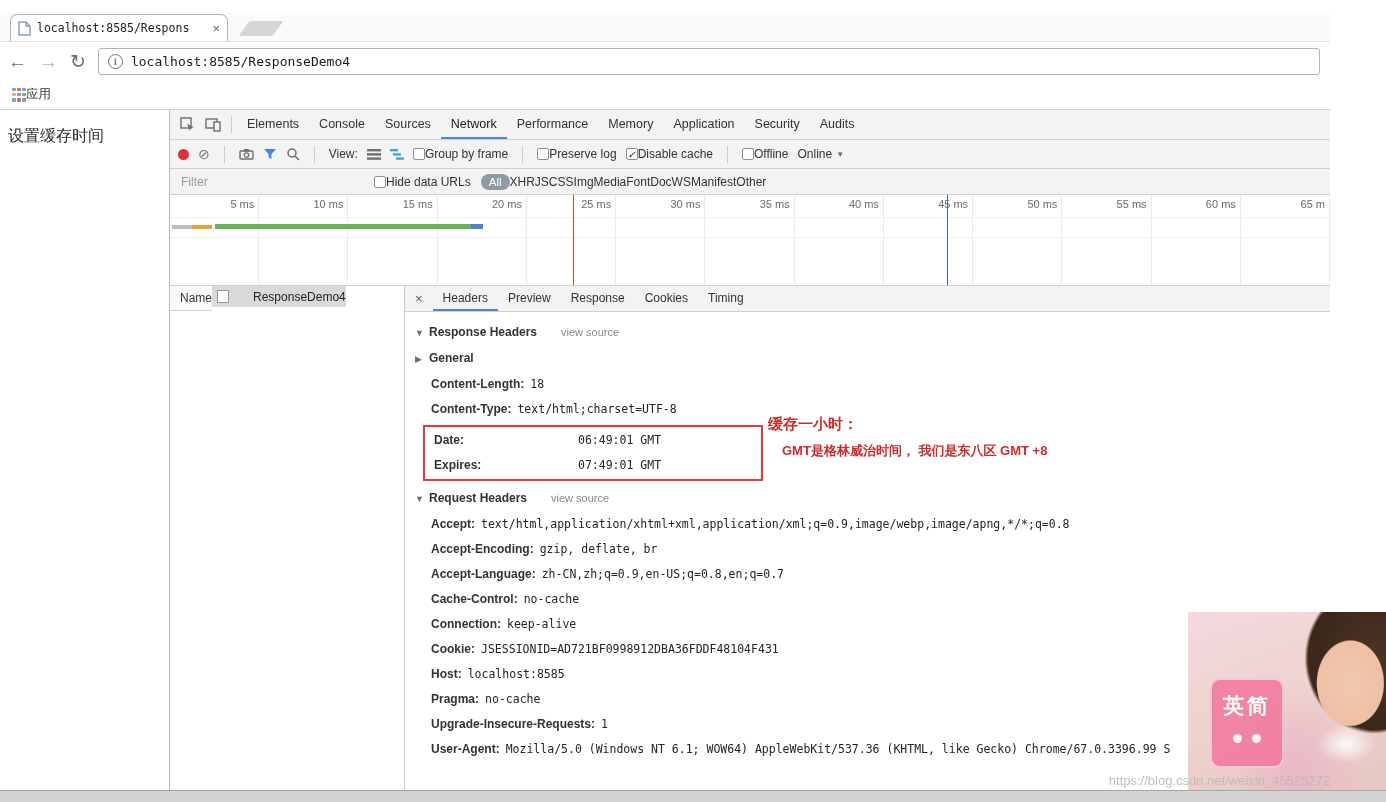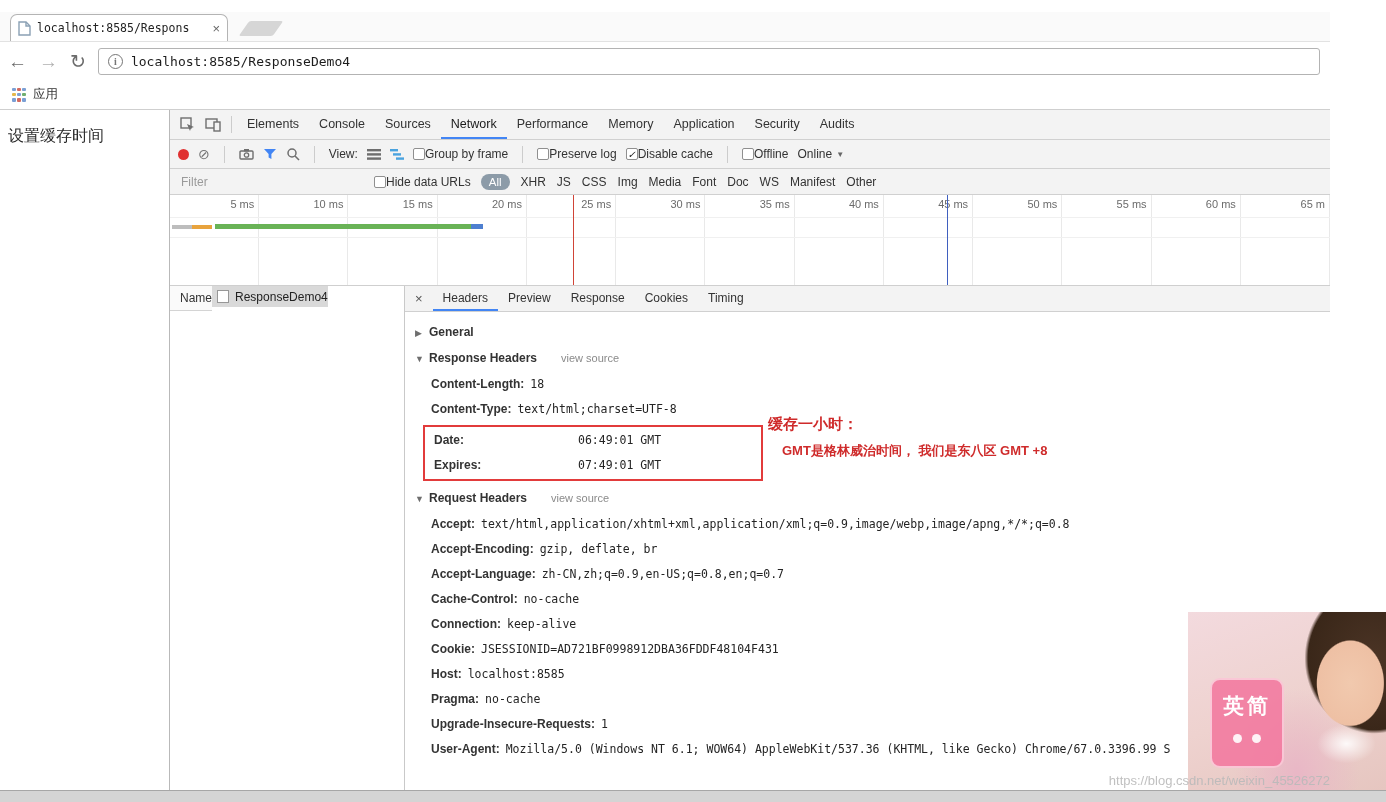--- a/index.html
+++ b/index.html
@@ -19,21 +19,21 @@
 
   .addressbar { height:38px; display:flex; align-items:center; padding:0 10px 0 8px; gap:12px; background:#fff; }
   .nav-glyph { font-size:19px; color:#6b6b6b; line-height:1; }
   .nav-glyph.dim { color:#b0b0b0; }
   .urlbox { flex:1; height:27px; border:1px solid #b3b3b3; border-radius:3px; background:#fff;
             display:flex; align-items:center; gap:8px; padding:0 9px; }
   .info-ic { width:15px; height:15px; border:1.6px solid #757575; border-radius:50%; color:#757575;
              font:bold 10px "Liberation Serif", serif; display:flex; align-items:center; justify-content:center; }
   .url-text { font-family:"DejaVu Sans Mono", monospace; font-size:13px; color:#1c1c1c; }
 
-  .bookmarksbar { height:30px; border-bottom:1px solid #cfcfcf; display:flex; align-items:center; gap:7px; padding-left:12px; background:#fff; }
+  .bookmarksbar { height:30px; border-bottom:1px solid #cfcfcf; display:flex; align-items:center; padding-left:12px; background:#fff; }
   .appsgrid { width:14px; height:14px; display:grid; grid-template-columns:repeat(3,1fr); gap:1.5px; }
   .appsgrid i { background:#7b9fd4; border-radius:1px; }
   .appsgrid i:nth-child(2){background:#d46a5f;} .appsgrid i:nth-child(4){background:#e4b84c;}
   .appsgrid i:nth-child(6){background:#6fae6f;} .appsgrid i:nth-child(8){background:#d46a5f;}
   .bm-label { font-size:12.5px; color:#333; }
 
   
   .main { display:flex; height:692px; }
   .page-pane { width:170px; border-right:1px solid #b9b9b9; padding:16px 0 0 8px; background:#fff; }
   .page-heading { font-size:16px; color:#2a2a2a; }
@@ -52,34 +52,34 @@
   .cb-label { display:flex; align-items:center; }
   .cb { width:12px; height:12px; border:1px solid #8f8f8f; background:#fff; display:inline-flex;
         align-items:center; justify-content:center; font-size:10px; color:#222; border-radius:2px; }
   .dd-arrow { font-size:8px; color:#666; margin-left:4px; }
 
   .dt-filterbar { height:26px; background:#f3f3f3; border-bottom:1px solid #d0d0d0; display:flex; align-items:center; gap:10px; padding:0 9px; }
   .filter-input { width:185px; border:none; outline:none; background:transparent; font-size:12px; color:#333; }
   .filter-input::placeholder { color:#9a9a9a; }
   .pill { background:#8c9ba8; color:#fff; border-radius:9px; padding:2px 8px; font-size:11.5px; }
   .ftype { color:#333; }
-  .ftypes { display:flex; gap:11px; align-items:center; }
+  .ftypes { display:flex; align-items:center; }
 
   .dt-timeline { height:91px; border-bottom:1px solid #cfcfcf; position:relative; display:flex; background:#fff; }
   .tl-col { flex:1; border-right:1px solid #e9e9e9; position:relative; }
   .tl-col span { position:absolute; top:3px; right:4px; font-size:11px; color:#6b6b6b; white-space:nowrap; }
   .tl-overlay { position:absolute; inset:0; }
   .tl-hline { position:absolute; left:0; right:0; border-top:1px solid #f0f0f0; }
   .tl-bar { position:absolute; }
   .tl-vline { position:absolute; top:0; bottom:0; width:1px; }
 
   .dt-split { flex:1; min-height:0; display:flex; }
   .dt-requests { width:235px; border-right:1px solid #c9c9c9; display:flex; flex-direction:row; background:#fff; }
   .req-header { height:25px; border-bottom:1px solid #d4d4d4; background:#fafafa; display:flex; align-items:center; padding-left:10px; }
-  .req-row { height:21px; display:flex; align-items:center; gap:6px; padding-left:5px; background:#d9d9d9; color:#222; }
+  .req-row { height:21px; display:flex; align-items:center; gap:24px; padding-left:5px; background:#d9d9d9; color:#222; }
   .req-icon { width:12px; height:13px; border:1px solid #979797; background:#fff; }
 
   .dt-details { flex:1; min-width:0; display:flex; flex-direction:column; }
   .detail-tabs { height:26px; background:#f3f3f3; border-bottom:1px solid #d0d0d0; display:flex; align-items:center; }
   .det-close { padding:0 10px; color:#555; font-size:13px; }
   .det-tab { height:100%; display:flex; align-items:center; padding:0 10px; border-bottom:2px solid transparent; }
   .det-tab.active { border-bottom-color:#4285f4; }
 
   .headers-body { flex:1; overflow:hidden; position:relative; padding-top:8px; background:#fff; }
   .hrow { line-height:25px; white-space:nowrap; }
@@ -346,25 +346,25 @@
               <div class="det-tab active">Headers</div>
               <div class="det-tab">Preview</div>
               <div class="det-tab">Response</div>
               <div class="det-tab">Cookies</div>
               <div class="det-tab">Timing</div>
             </div>
 
             <div class="headers-body">
 
               <div class="hrow sec-row">
+                <span class="tri">▼</span><span class="sec-label">Response Headers</span><span class="view-source">view source</span>
+              </div>
+
+              <div class="hrow sec-row">
                 <span class="tri">▶</span><span class="sec-label">General</span>
-              </div>
-
-              <div class="hrow sec-row">
-                <span class="tri">▼</span><span class="sec-label">Response Headers</span><span class="view-source">view source</span>
               </div>
 
               <div class="hrow hitem">
                 <span class="hname">Content-Length:</span><span class="hval">18</span>
               </div>
               <div class="hrow hitem">
                 <span class="hname">Content-Type:</span><span class="hval">text/html;charset=UTF-8</span>
               </div>
 
               <div class="redbox">

